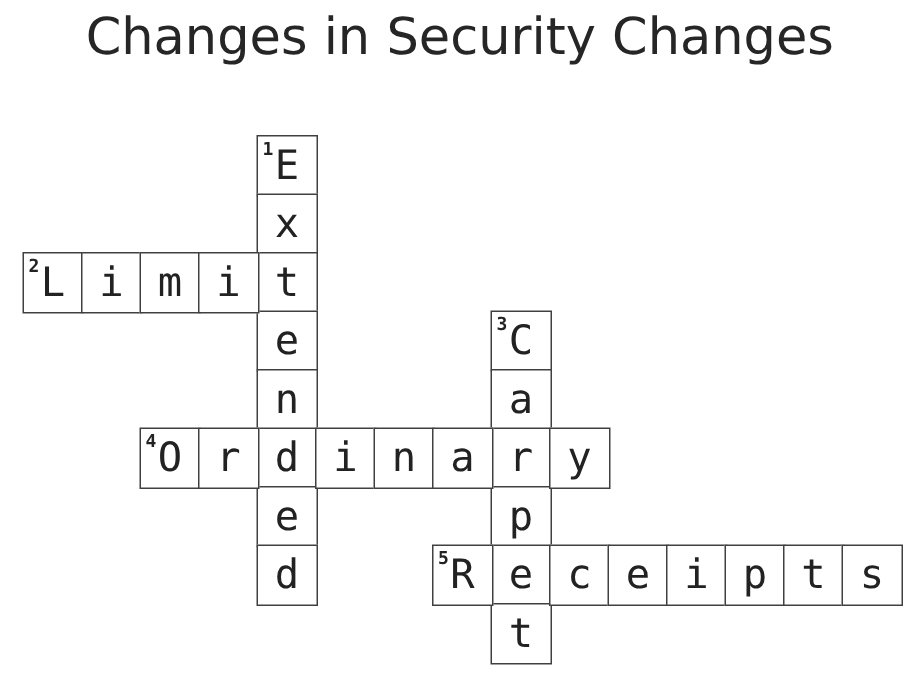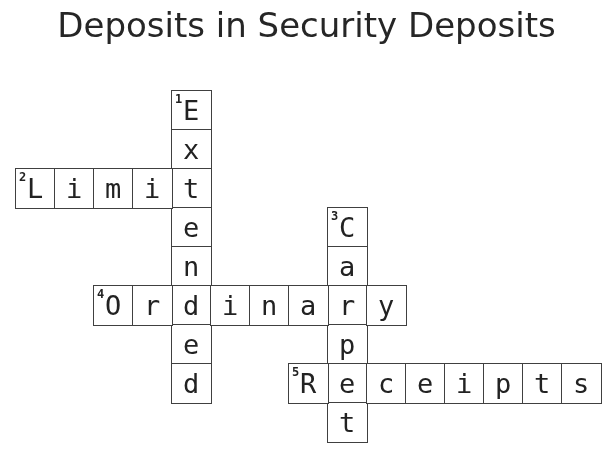--- a/index.html
+++ b/index.html
@@ -57,21 +57,21 @@
     font-size: 12px;
     font-weight: 700;
     color: #222222;
     line-height: 1;
   }
 </style>
 </head>
 <body>
 
 <div class="page">
-  <h1 class="title">Deposits in Security Deposits</h1>
+  <h1 class="title">Changes in Security Changes</h1>
   <div class="grid" id="grid">
       <div class="cell" style="left: 171px; top: 90px; width: 40.5px; height: 40.5px;">
         <span class="num">1</span>
         <span class="letter">E</span>
       </div>
       <div class="cell" style="left: 171px; top: 129px; width: 40.5px; height: 40.5px;">
         <span class="letter">x</span>
       </div>
       <div class="cell" style="left: 171px; top: 168px; width: 40.5px; height: 40.5px;">
         <span class="letter">t</span>

